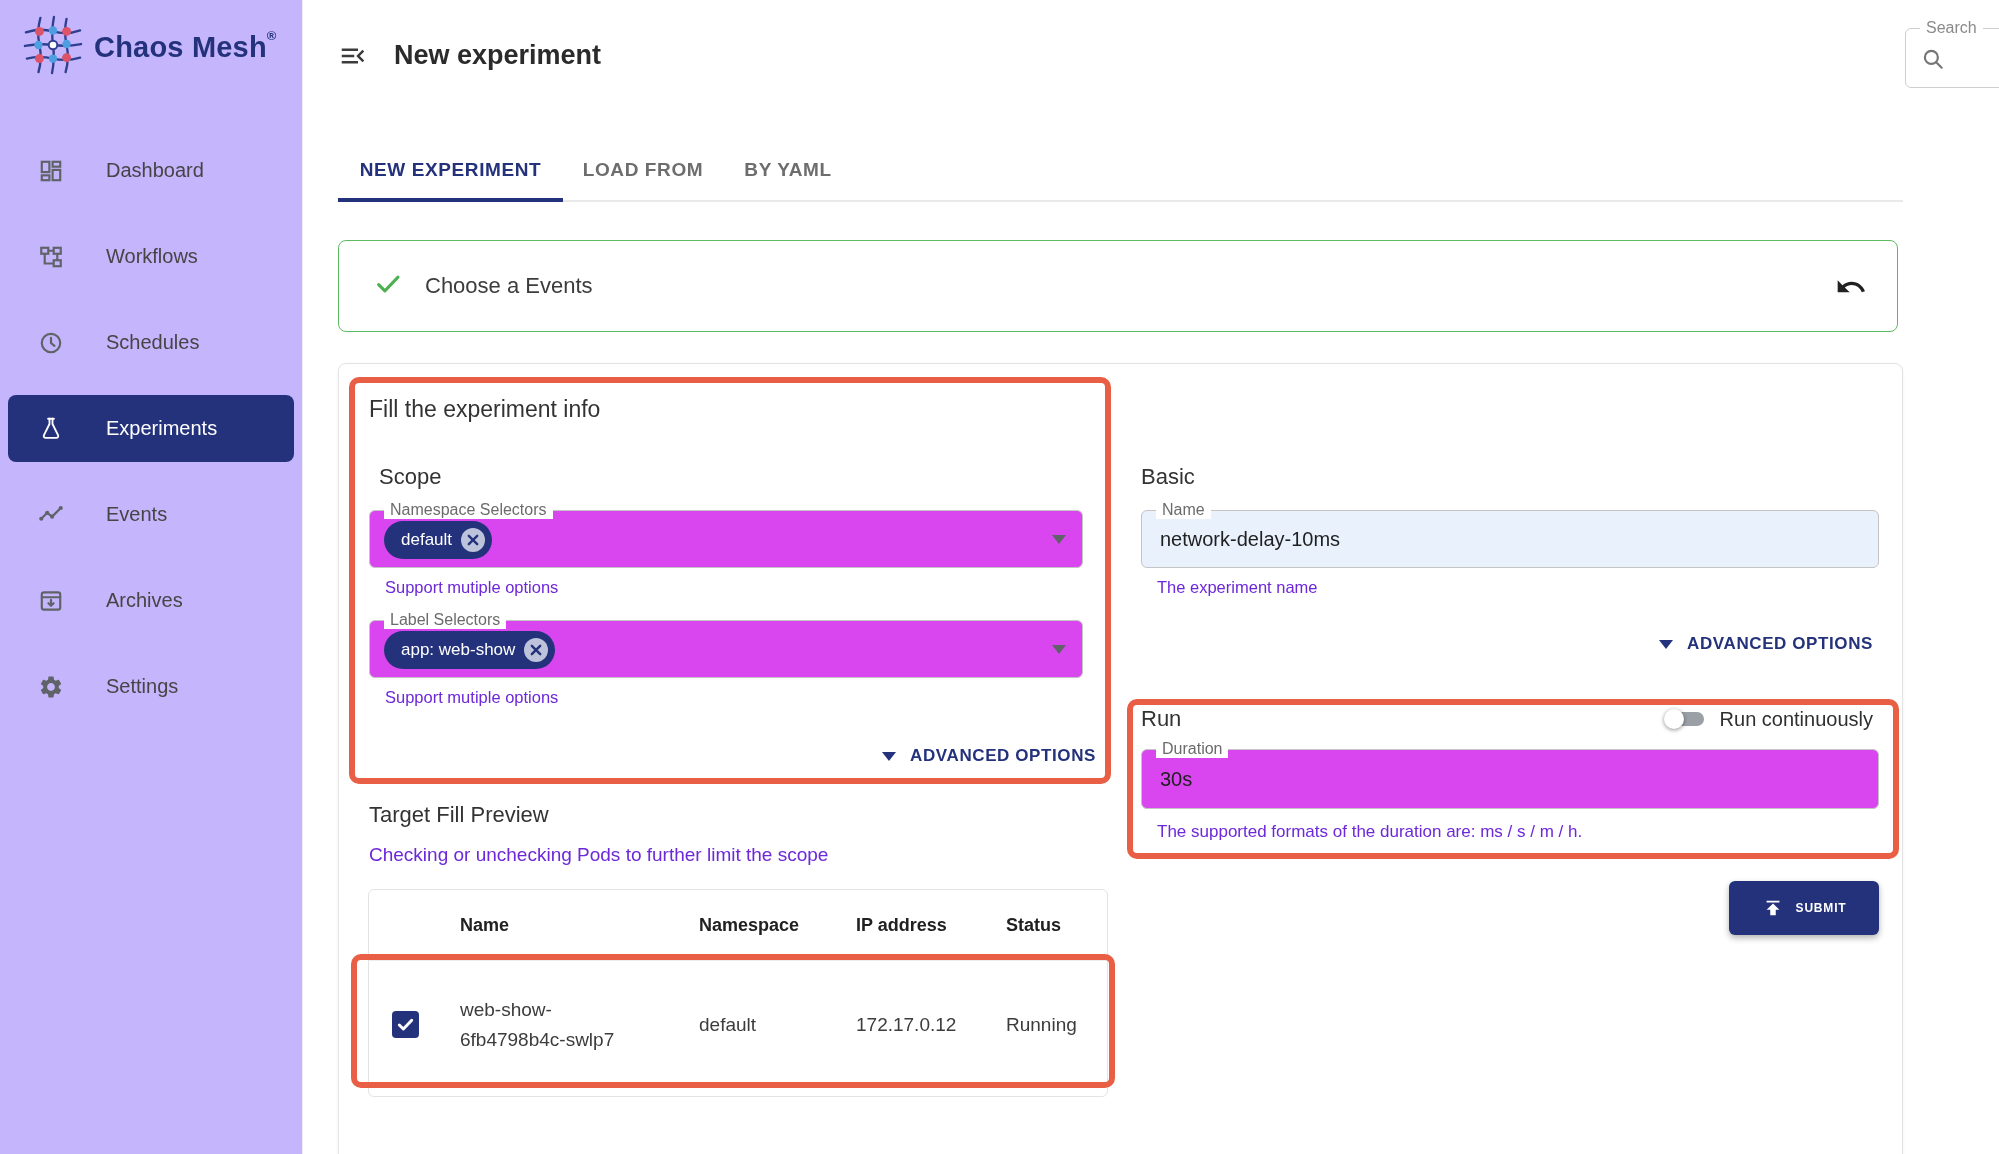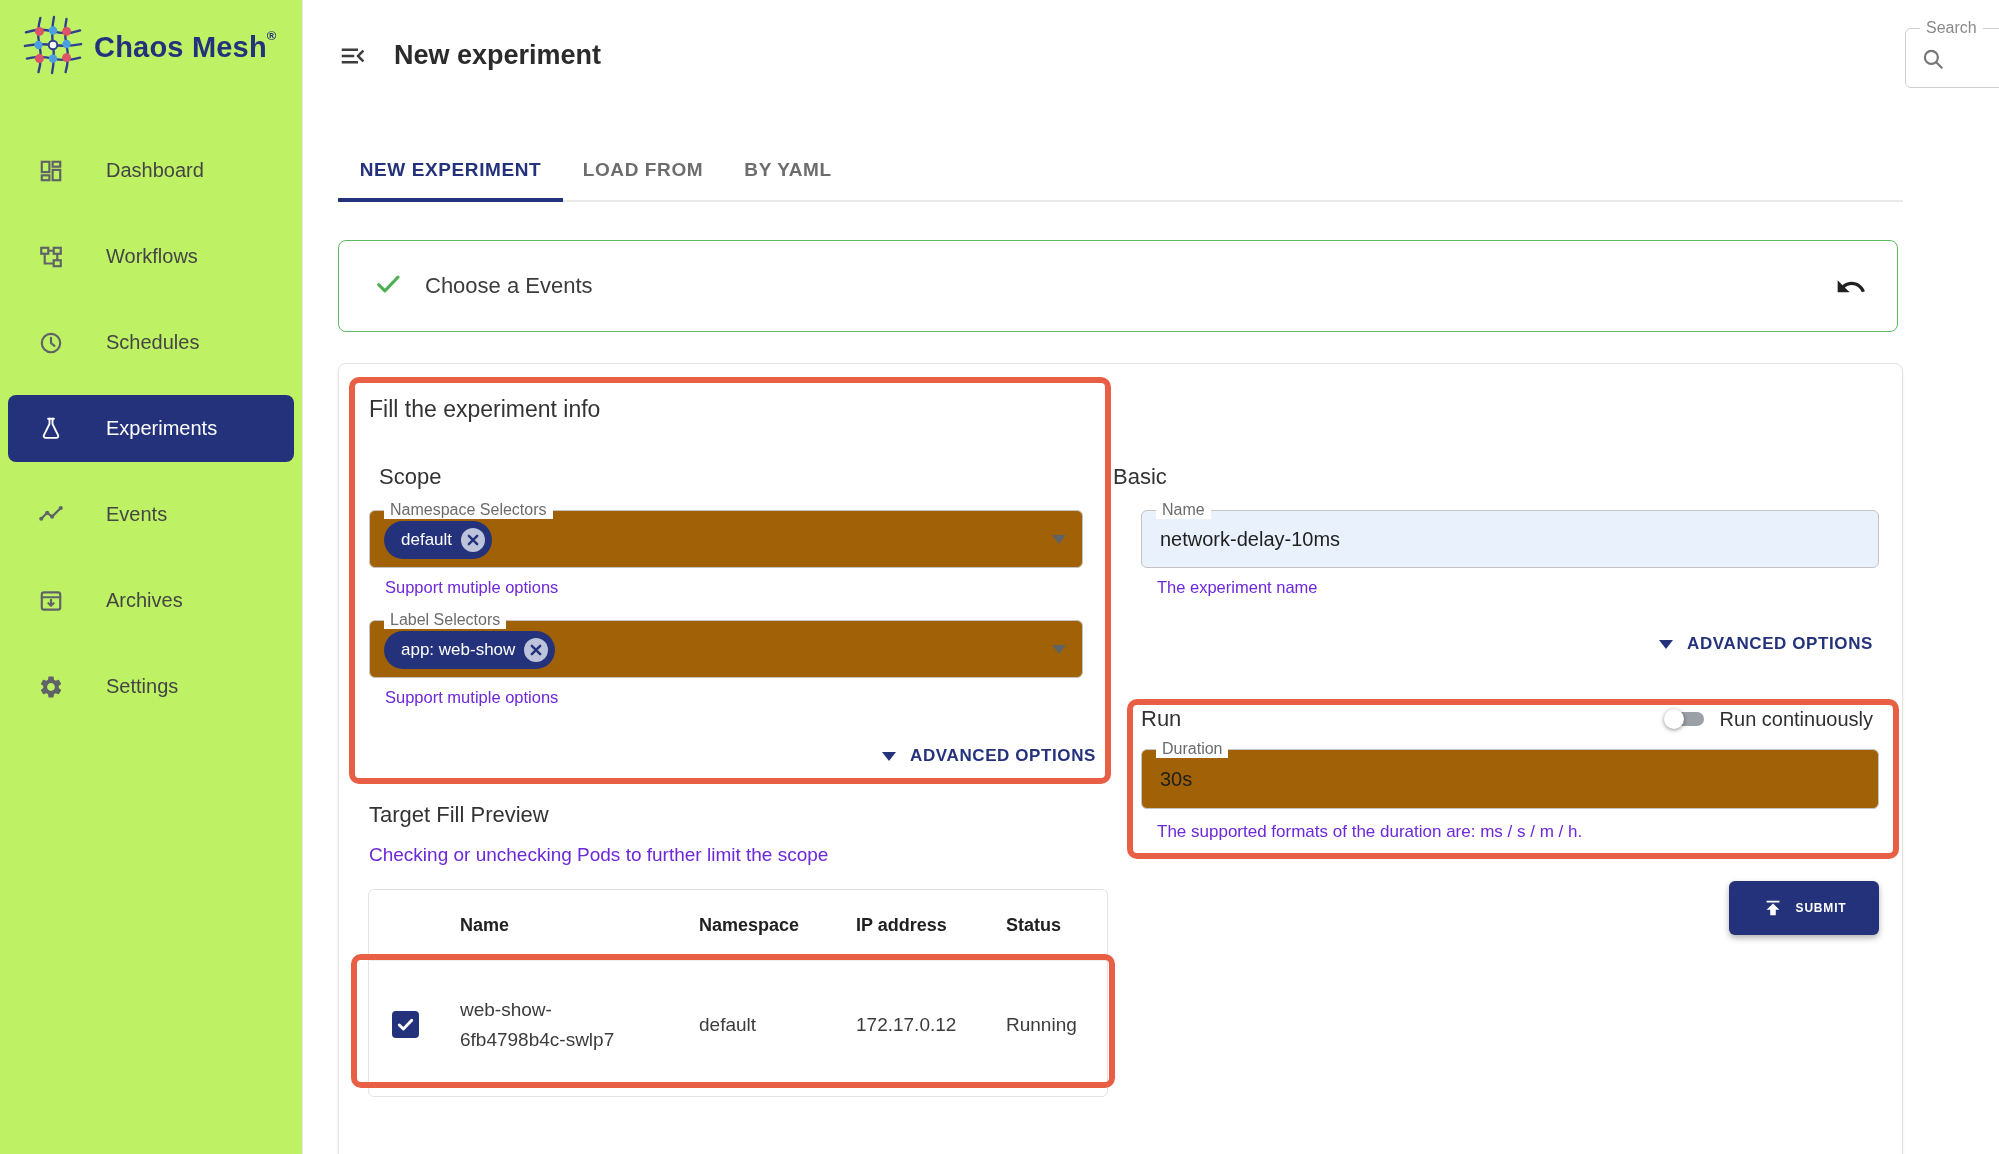--- a/index.html
+++ b/index.html
@@ -1,21 +1,21 @@
 <!DOCTYPE html>
 <html><head>
 <meta charset="utf-8">
 <style>
   * { box-sizing: border-box; margin: 0; padding: 0; }
   html,body { background:#fff; }
   body { font-family: "Liberation Sans", sans-serif; color:#212121; }
   .app { position:relative; width:1999px; height:1154px; background:#fff; overflow:hidden; }
 
   
-  .sidebar { position:absolute; left:0; top:0; width:303px; height:1154px; background:#bef264; border-right:1px solid #ececec; }
+  .sidebar { position:absolute; left:0; top:0; width:303px; height:1154px; background:#c4b5fd; border-right:1px solid #ececec; }
   .logo { position:absolute; left:22px; top:14px; display:flex; align-items:center; gap:10px; }
   .logo-text { font-size:29px; font-weight:bold; color:#24327b; letter-spacing:0.2px; }
   .logo-reg { font-size:13px; color:#24327b; vertical-align:super; font-weight:bold; position:relative; top:-10px; }
   .nav { position:absolute; left:0; top:137px; width:100%; }
   .nav-item { height:67px; margin:0 8px 19px 8px; display:flex; align-items:center; border-radius:8px; cursor:pointer; }
   .nav-item .nav-icon { width:26px; height:26px; margin-left:30px; flex:0 0 26px; }
   .nav-item .nav-label { margin-left:42px; font-size:20px; color:#454545; }
   .nav-item.selected { background:#24327b; }
   .nav-item.selected .nav-label { color:#fff; }
 
@@ -44,21 +44,21 @@
   
   .hl { position:absolute; border:6px solid #e85f46; border-radius:10px; pointer-events:none; z-index:6; }
   .hl-info { left:10px; top:13px; width:762px; height:407px; }
   .hl-run { left:788px; top:335px; width:772px; height:160px; }
   .hl-row { left:12px; top:590px; width:764px; height:134px; }
 
   .h-main { position:absolute; font-size:23px; color:#333; }
   .h-sec  { position:absolute; font-size:22px; color:#333; }
   .helper { position:absolute; font-size:16.5px; color:#6d28d9; }
 
-  .field { position:absolute; border:1px solid #c4c4c4; border-radius:6px; background:#a16207; }
+  .field { position:absolute; border:1px solid #c4c4c4; border-radius:6px; background:#d946ef; }
   .field-label { position:absolute; top:-10px; left:14px; background:#fff; padding:0 6px; font-size:16px; color:#6b6b6b; white-space:nowrap; }
   .chip { position:absolute; left:14px; top:10px; height:38px; background:#24327b; border-radius:19px; display:flex; align-items:center; padding:0 6px 0 17px; }
   .chip-label { color:#fff; font-size:17px; margin-right:8px; }
   .dd-arrow { position:absolute; right:16px; top:50%; margin-top:-4px; width:0; height:0; border-left:7px solid transparent; border-right:7px solid transparent; border-top:9px solid #5f6368; }
 
   .adv-row { position:absolute; display:flex; align-items:center; justify-content:flex-end; gap:14px; cursor:pointer; }
   .adv-tri { width:0; height:0; border-left:7px solid transparent; border-right:7px solid transparent; border-top:9px solid #24327b; }
   .adv-label { color:#24327b; font-size:17px; font-weight:bold; letter-spacing:0.6px; }
 
   .table-card { position:absolute; left:29px; top:525px; width:740px; height:208px; border:1px solid #e3e3e3; border-radius:6px; background:#fff; overflow:hidden; }
@@ -298,21 +298,21 @@
               <path d="M5.5 12.5l4.3 4.3L18.5 7.5"></path>
             </svg>
           </span>
           <span class="t-name">web-show-6fb4798b4c-swlp7</span>
           <span>default</span>
           <span>172.17.0.12</span>
           <span>Running</span>
         </div>
       </div>
 
-      <div class="h-sec" style="left:774px; top:100px;text-align:right;">Basic</div>
+      <div class="h-sec" style="left:802px; top:100px;text-align:right;">Basic</div>
 
       <div class="field blue" style="left:802px; top:146px; width:738px; height:58px;">
         <span class="field-label">Name</span>
         <input class="text-input" type="text" value="network-delay-10ms" style="">
       </div>
       <div class="helper" style="left:818px; top:214px;">The experiment name</div>
 
       <div class="adv-row" style="left:802px; top:266px; width:732px; height:28px;">
         <span class="adv-tri"></span>
         <span class="adv-label">ADVANCED OPTIONS</span>

